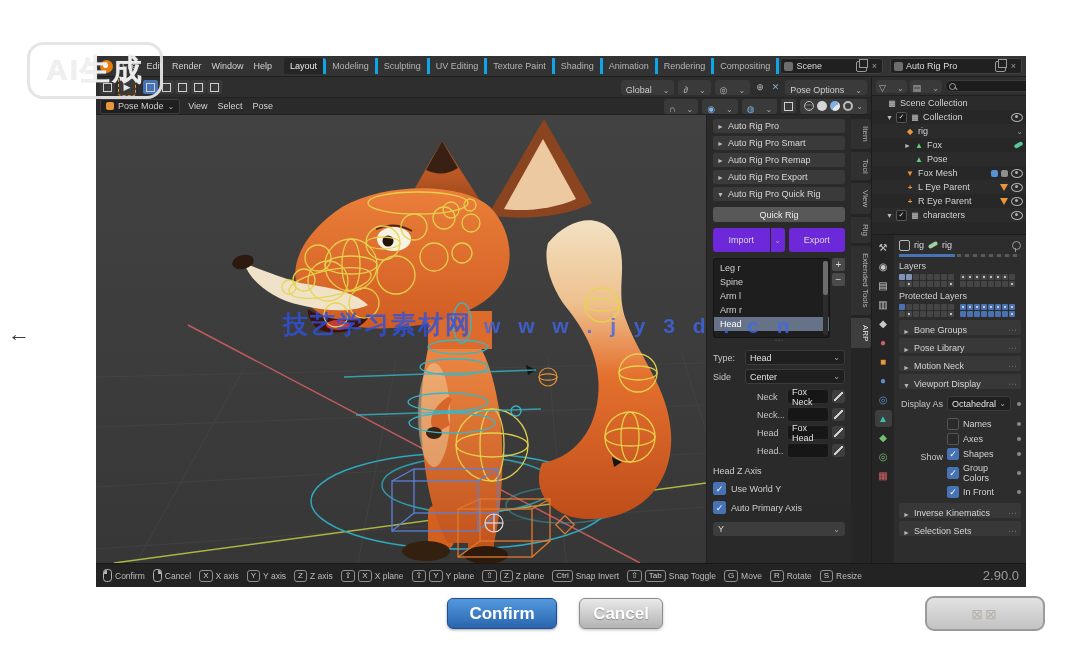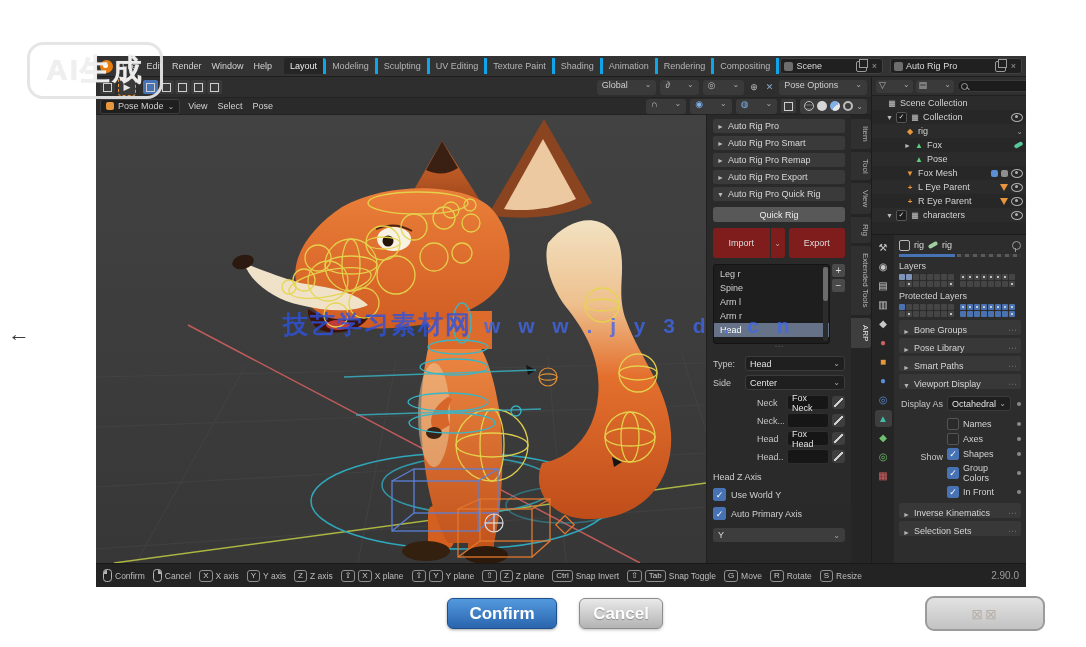--- a/index.html
+++ b/index.html
@@ -44,21 +44,21 @@
   .r2{position:absolute;left:0;top:21px;width:775px;height:21px;background:#2e2e2e;border-bottom:1px solid #232323;
     display:flex;align-items:center;padding:0 4px;box-sizing:border-box;gap:3px;}
   .r3{position:absolute;left:0;top:42px;width:775px;height:17px;background:#2a2a2a;border-bottom:1px solid #222;
     display:flex;align-items:center;padding:0 4px;box-sizing:border-box;gap:3px;}
   .tool-active{width:16px;height:16px;border:1px dashed #e8963c;border-radius:3px;display:flex;align-items:center;
     justify-content:center;color:#e6e6e6;font-size:9px;background:#3a3a3a;}
   .selgrp{display:flex;gap:1px;margin-left:4px;}
   .selic{width:15px;height:14px;background:#3a3a3a;border-radius:2px;display:flex;align-items:center;justify-content:center;}
   .selic.on{background:#4772b3;}
   .selic i{width:7px;height:7px;border:1px solid #cfcfcf;display:block;}
-  .ddbtn{display:flex;align-items:flex-start;gap:17px;background:#3a3a3a;border-radius:3px;height:15px;padding:0 5px;cursor:pointer;}
+  .ddbtn{display:flex;align-items:flex-end;gap:11px;background:#3a3a3a;border-radius:3px;height:15px;padding:0 5px;cursor:pointer;}
   .caret{font-size:8px;color:#aaa;}
   .shade{display:flex;align-items:center;gap:3px;background:#3c3c3c;border-radius:3px;height:15px;padding:0 4px;}
   .sph{width:10px;height:10px;border-radius:50%;}
   .sph.wire{border:1px solid #bdbdbd;box-sizing:border-box;background:repeating-linear-gradient(0deg,#555 0 2px,#333 2px 4px);}
   .sph.solid{background:#d6d6d6;}
   .sph.mat{background:linear-gradient(135deg,#7fb1e8 55%,#e8e8e8 55%);}
   .sph.rend{border:2px solid #bdbdbd;box-sizing:border-box;background:transparent;}
   .modebox{display:flex;align-items:center;gap:4px;background:#1f1f1f;border:1px solid #3d3d3d;border-radius:3px;
     height:13px;padding:0 5px;}
   .pose-ic{width:8px;height:8px;background:#e8963c;border-radius:2px;}
@@ -66,21 +66,21 @@
   .vp{position:absolute;left:0;top:59px;width:755px;height:448px;background:#3b3b3b;overflow:hidden;}
   
   .np{position:absolute;left:610px;top:59px;width:145px;height:448px;background:rgba(41,41,41,.97);
     border-left:1px solid #202020;box-sizing:border-box;padding:4px 6px;overflow:hidden;}
   .nsec{height:14px;background:#3a3a3a;border-radius:2px;display:flex;align-items:center;gap:4px;
     padding:0 4px;margin-bottom:3px;color:#d8d8d8;cursor:pointer;}
   .nsec .arr{font-size:7px;color:#bbb;}
   .nbtn{height:15px;background:#585858;border-radius:3px;display:flex;align-items:center;justify-content:center;
     color:#ececec;margin:6px 0 2px 0;cursor:pointer;}
   .ierow{display:flex;gap:1px;margin:6px 0 2px 0;}
-  .iebtn{flex:1;height:30px;background:#7f1d1d;display:flex;align-items:center;justify-content:center;
+  .iebtn{flex:1;height:24px;background:#6d28d9;display:flex;align-items:center;justify-content:center;
     color:#dcdcdc;cursor:pointer;text-align:center;}
   .iebtn.l{border-radius:3px 0 0 3px;}
   .iebtn.c{flex:none;width:14px;border-radius:0 3px 3px 0;}
   .iebtn.r{border-radius:3px;margin-left:3px;}
   .listwrap{display:flex;gap:2px;margin-top:6px;}
   .limbs{flex:1;height:80px;background:#1e1e1e;border:1px solid #141414;border-radius:3px;position:relative;
     overflow:hidden;padding:2px 0;box-sizing:border-box;}
   .limb{height:14px;display:flex;align-items:center;padding:0 6px;color:#cfcfcf;cursor:pointer;}
   .limb.on{background:#657287;color:#fff;}
   .lscroll{position:absolute;right:1px;top:2px;width:5px;height:74px;background:#2c2c2c;border-radius:2px;}
@@ -191,21 +191,21 @@
   
   .sb{position:absolute;left:0;top:507px;width:930px;height:24px;background:#232323;border-top:1px solid #191919;
     display:flex;align-items:center;gap:8px;padding:0 7px;box-sizing:border-box;font-size:8.5px;color:#bdbdbd;}
   .hint{display:flex;align-items:center;gap:3px;white-space:nowrap;}
   .key{border:1px solid #8f8f8f;border-radius:3px;padding:0 3px;font-size:8px;line-height:10px;color:#cfcfcf;}
   .key:empty{display:none;}
   .mouse{width:7px;height:11px;border:1px solid #b5b5b5;border-radius:3.5px;position:relative;}
   .mouse:not(.L):not(.R){display:none;}
   .mouse.L::after{content:'';position:absolute;left:0;top:0;width:3px;height:4px;background:#b5b5b5;border-radius:3px 0 0 0;}
   .mouse.R::after{content:'';position:absolute;right:0;top:0;width:3px;height:4px;background:#b5b5b5;border-radius:0 3px 0 0;}
-  .version{margin-left:auto;color:#9b9b9b;font-size:10px;}
+  .version{margin-left:auto;color:#9b9b9b;font-size:13px;}
 </style>
 </head>
 <body>
 
 <div>
 
   <div class="ai-badge">AI生成</div>
   <div class="back-arrow">←</div>
 
   <div class="blender">
@@ -870,21 +870,21 @@
           </div>
 
           <div class="sec">
             <span class="arr">►</span>
             <span>Pose Library</span>
             <span class="dots">⋯</span>
           </div>
 
           <div class="sec">
             <span class="arr">►</span>
-            <span>Smart Paths</span>
+            <span>Motion Neck</span>
             <span class="dots">⋯</span>
           </div>
         </div>
         <div class="sec">
           <span class="arr">▼</span>
           <span>Viewport Display</span>
           <span class="dots">⋯</span>
         </div>
         <div class="vdbody">
           <div class="vdrow">

